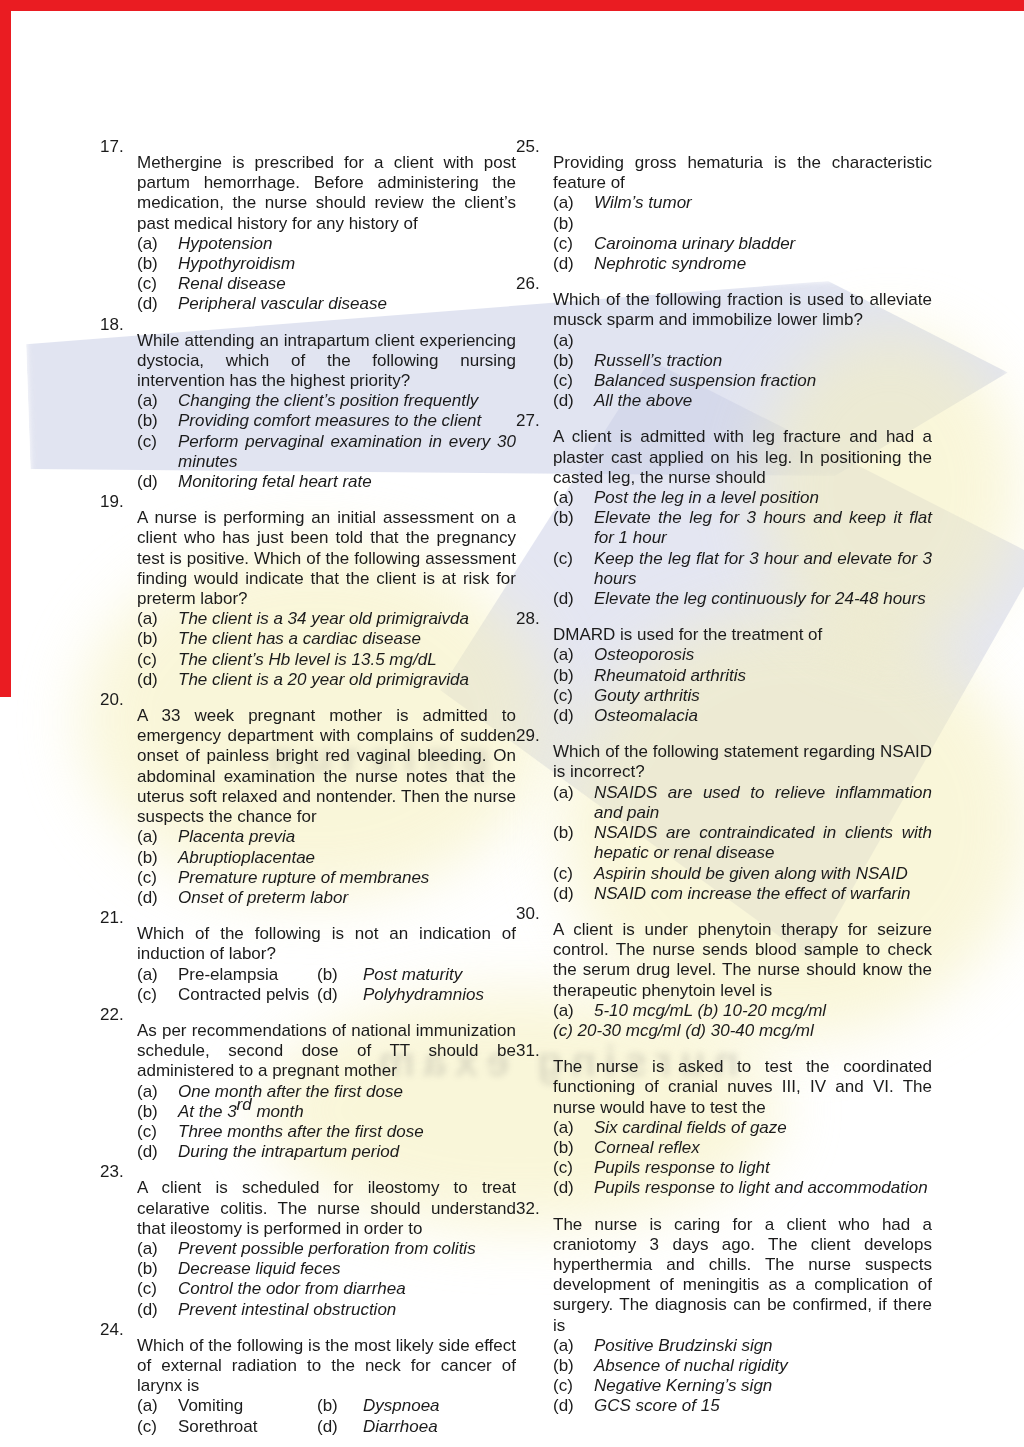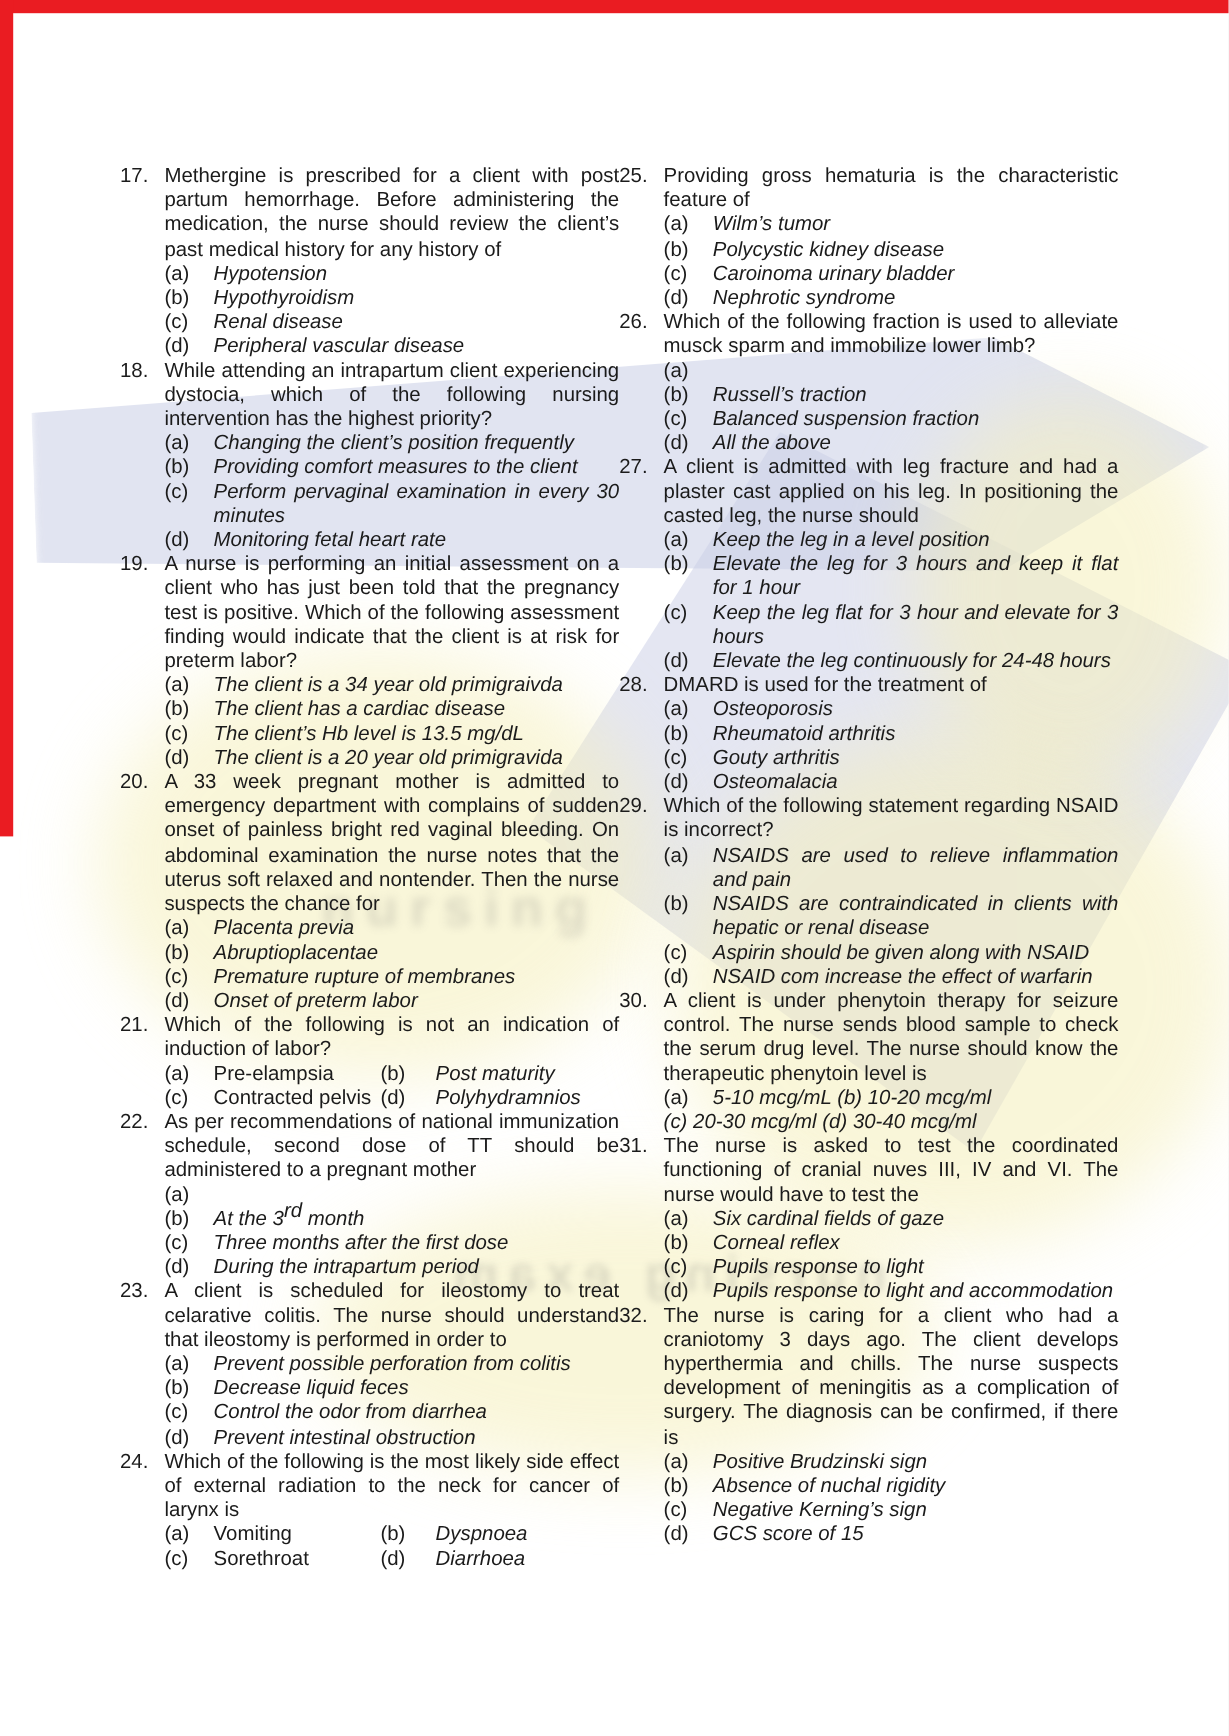--- a/index.html
+++ b/index.html
@@ -43,21 +43,21 @@
 
   
   .content{
     position:absolute;left:100px;top:137px;width:845px;
     display:flex;z-index:2;
     font-size:17px;line-height:20.2px;
   }
   .col{width:416px;}
   .question{display:flex;}
   .qnum{width:37px;flex:none;}
-  .qbody{flex:1;min-width:0;}
+  .qbody{flex:1;min-width:0;margin-top:16px;}
   .qtext{margin:0;text-align:justify;}
   .opt{display:flex;}
   .opt-label{width:41px;flex:none;}
   .opt-label2{width:46px;flex:none;}
   .opt-text{flex:1;min-width:0;text-align:justify;font-style:italic;}
   .opt-text-fixed{width:139px;flex:none;}
   sup{font-size:17px;line-height:0;vertical-align:super;}
 </style>
 </head>
 <body>
@@ -182,20 +182,21 @@
               <span class="opt-text">Polyhydramnios</span>
             </div>
           </div>
         </div>
         <div class="question">
           <span class="qnum">22.</span>
           <div class="qbody">
             <p class="qtext">As per recommendations of national immunization schedule, second dose of TT should be administered to a pregnant mother</p>
             <div class="opt">
               <span class="opt-label">(a)</span>
+              <span class="opt-text">One month after the first dose</span>
             </div>
             <div class="opt">
               <span class="opt-label">(b)</span>
               <span class="opt-text">At the 3<sup>rd</sup> month</span>
             </div>
             <div class="opt">
               <span class="opt-label">(c)</span>
               <span class="opt-text">Three months after the first dose</span>
             </div>
             <div class="opt">
@@ -249,21 +250,20 @@
         <div class="question">
           <span class="qnum">25.</span>
           <div class="qbody">
             <p class="qtext">Providing gross hematuria is the characteristic feature of</p>
             <div class="opt">
               <span class="opt-label">(a)</span>
               <span class="opt-text">Wilm’s tumor</span>
             </div>
             <div class="opt">
               <span class="opt-label">(b)</span>
-              <span class="opt-text">Polycystic kidney disease</span>
             </div>
             <div class="opt">
               <span class="opt-label">(c)</span>
               <span class="opt-text">Caroinoma urinary bladder</span>
             </div>
             <div class="opt">
               <span class="opt-label">(d)</span>
               <span class="opt-text">Nephrotic syndrome</span>
             </div>
           </div>
@@ -288,21 +288,21 @@
               <span class="opt-text">All the above</span>
             </div>
           </div>
         </div>
         <div class="question">
           <span class="qnum">27.</span>
           <div class="qbody">
             <p class="qtext">A client is admitted with leg fracture and had a plaster cast applied on his leg. In positioning the casted leg, the nurse should</p>
             <div class="opt">
               <span class="opt-label">(a)</span>
-              <span class="opt-text">Keep the leg in a level position</span>
+              <span class="opt-text">Post the leg in a level position</span>
             </div>
             <div class="opt">
               <span class="opt-label">(b)</span>
               <span class="opt-text">Elevate the leg for 3 hours and keep it flat for 1 hour</span>
             </div>
             <div class="opt">
               <span class="opt-label">(c)</span>
               <span class="opt-text">Keep the leg flat for 3 hour and elevate for 3 hours</span>
             </div>
             <div class="opt">

